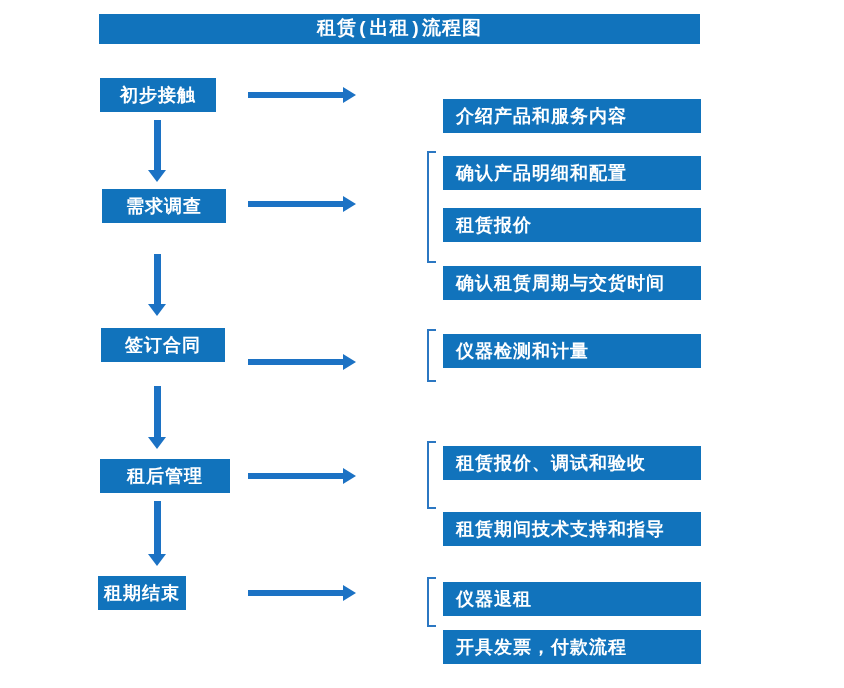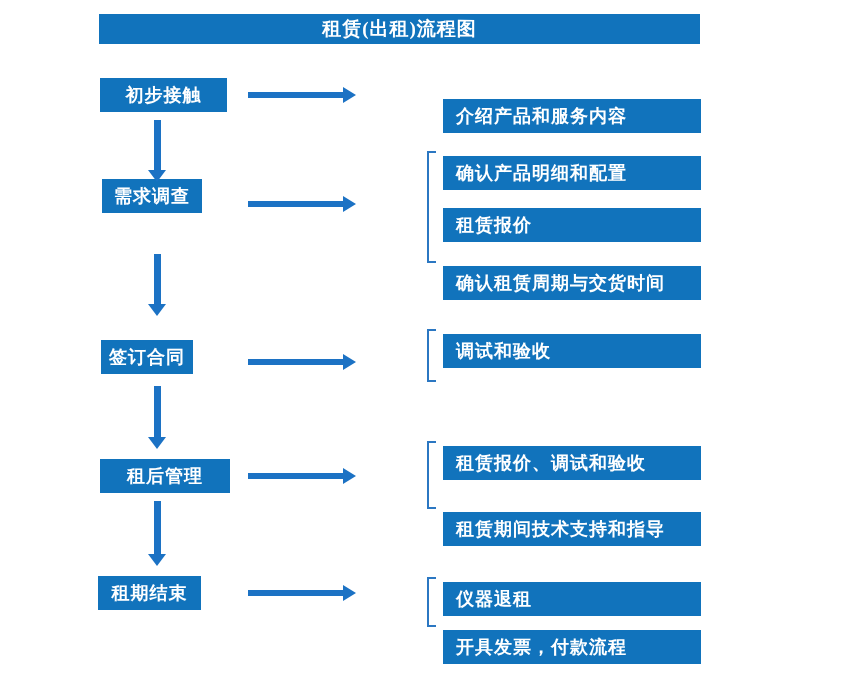--- a/index.html
+++ b/index.html
@@ -9,21 +9,21 @@
     --text-white: #ffffff;
     --bg: #ffffff;
   }
   * { margin: 0; padding: 0; box-sizing: border-box; }
   html, body { background: var(--bg); }
   .canvas {
     position: relative;
     width: 844px;
     height: 688px;
     background: var(--bg);
-    font-family: Liberation Serif, serif;
+    font-family: Liberation Mono, monospace;
     overflow: hidden;
   }
   .title-bar {
     position: absolute;
     left: 99px; top: 14px; width: 601px; height: 30px;
     background: var(--box-blue);
     color: var(--text-white);
     font-size: 19px;
     font-weight: bold;
     text-align: center;
@@ -91,25 +91,25 @@
     background: transparent;
   }
 </style>
 </head>
 <body>
 
 <div class="canvas">
 
   <div class="title-bar">租赁(出租)流程图</div>
 
-  <div class="stage-box" style="left:100px;top:78px;width:127px">初步接触</div>
-  <div class="stage-box" style="left:102px;top:179px;width:100px">需求调查</div>
-  <div class="stage-box" style="left:101px;top:340px;width:92px">签订合同</div>
+  <div class="stage-box" style="left:100px;top:78px;width:116px">初步接触</div>
+  <div class="stage-box" style="left:102px;top:189px;width:124px">需求调查</div>
+  <div class="stage-box" style="left:101px;top:328px;width:124px">签订合同</div>
   <div class="stage-box" style="left:100px;top:459px;width:130px">租后管理</div>
-  <div class="stage-box" style="left:98px;top:576px;width:103px">租期结束</div>
+  <div class="stage-box" style="left:98px;top:576px;width:88px">租期结束</div>
 
   <div class="v-arrow" style="top:120px;height:62px">
     <div class="arrow-shaft"></div>
     <div class="arrow-head"></div>
   </div>
   <div class="v-arrow" style="top:254px;height:62px">
     <div class="arrow-shaft"></div>
     <div class="arrow-head"></div>
   </div>
   <div class="v-arrow" style="top:386px;height:63px">
@@ -144,19 +144,19 @@
 
   <div class="bracket" style="top:151px;height:112px"></div>
   <div class="bracket" style="top:329px;height:53px"></div>
   <div class="bracket" style="top:441px;height:68px"></div>
   <div class="bracket" style="top:577px;height:50px"></div>
 
   <div class="detail-box" style="top:78px">介绍产品和服务内容</div>
   <div class="detail-box" style="top:187px">租赁报价</div>
   <div class="detail-box" style="top:135px">确认产品明细和配置</div>
   <div class="detail-box" style="top:245px">确认租赁周期与交货时间</div>
-  <div class="detail-box" style="top:313px">调试和验收</div>
+  <div class="detail-box" style="top:313px">仪器检测和计量</div>
   <div class="detail-box" style="top:425px">租赁报价、调试和验收</div>
   <div class="detail-box" style="top:491px">租赁期间技术支持和指导</div>
   <div class="detail-box" style="top:561px">仪器退租</div>
   <div class="detail-box" style="top:609px">开具发票，付款流程</div>
 
 </div>
 
 </body></html>

